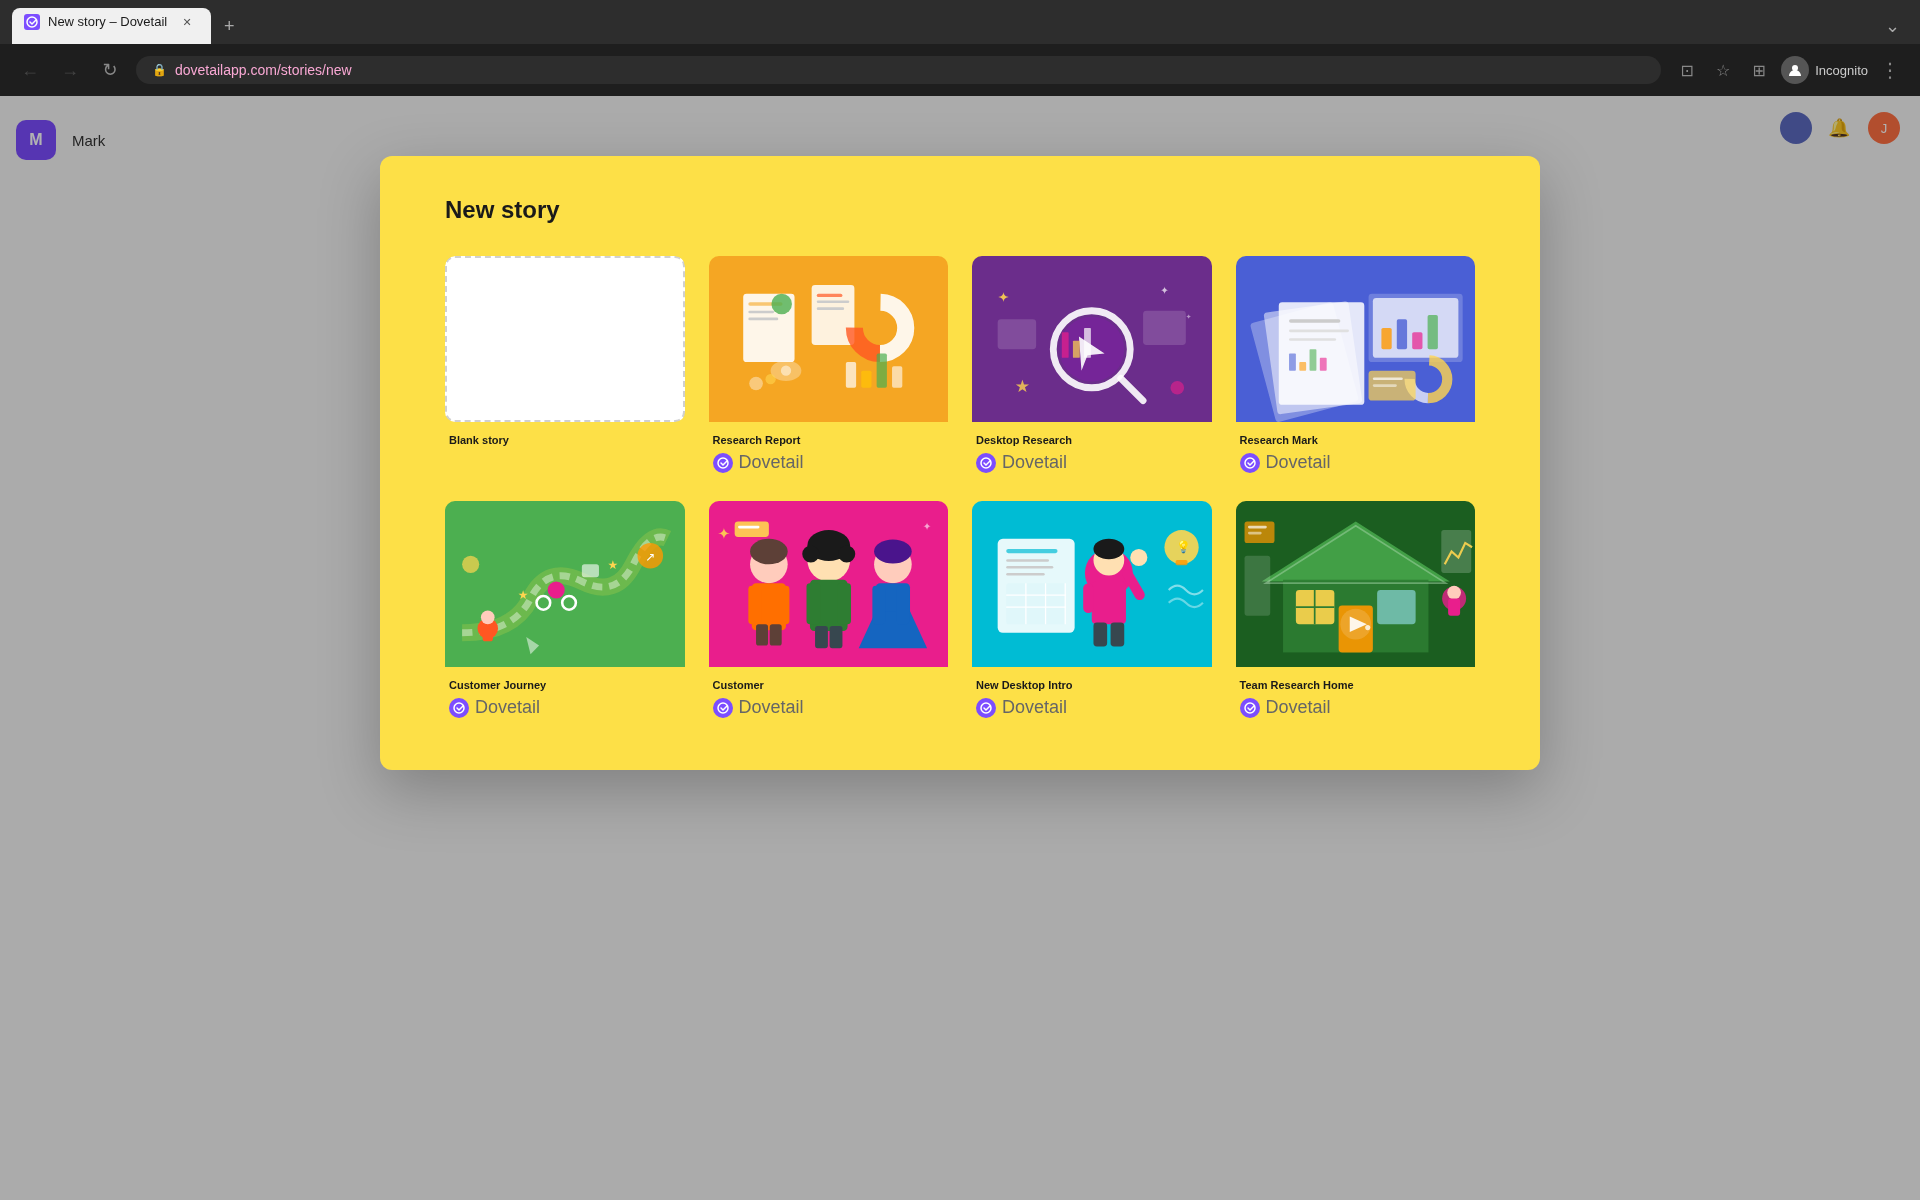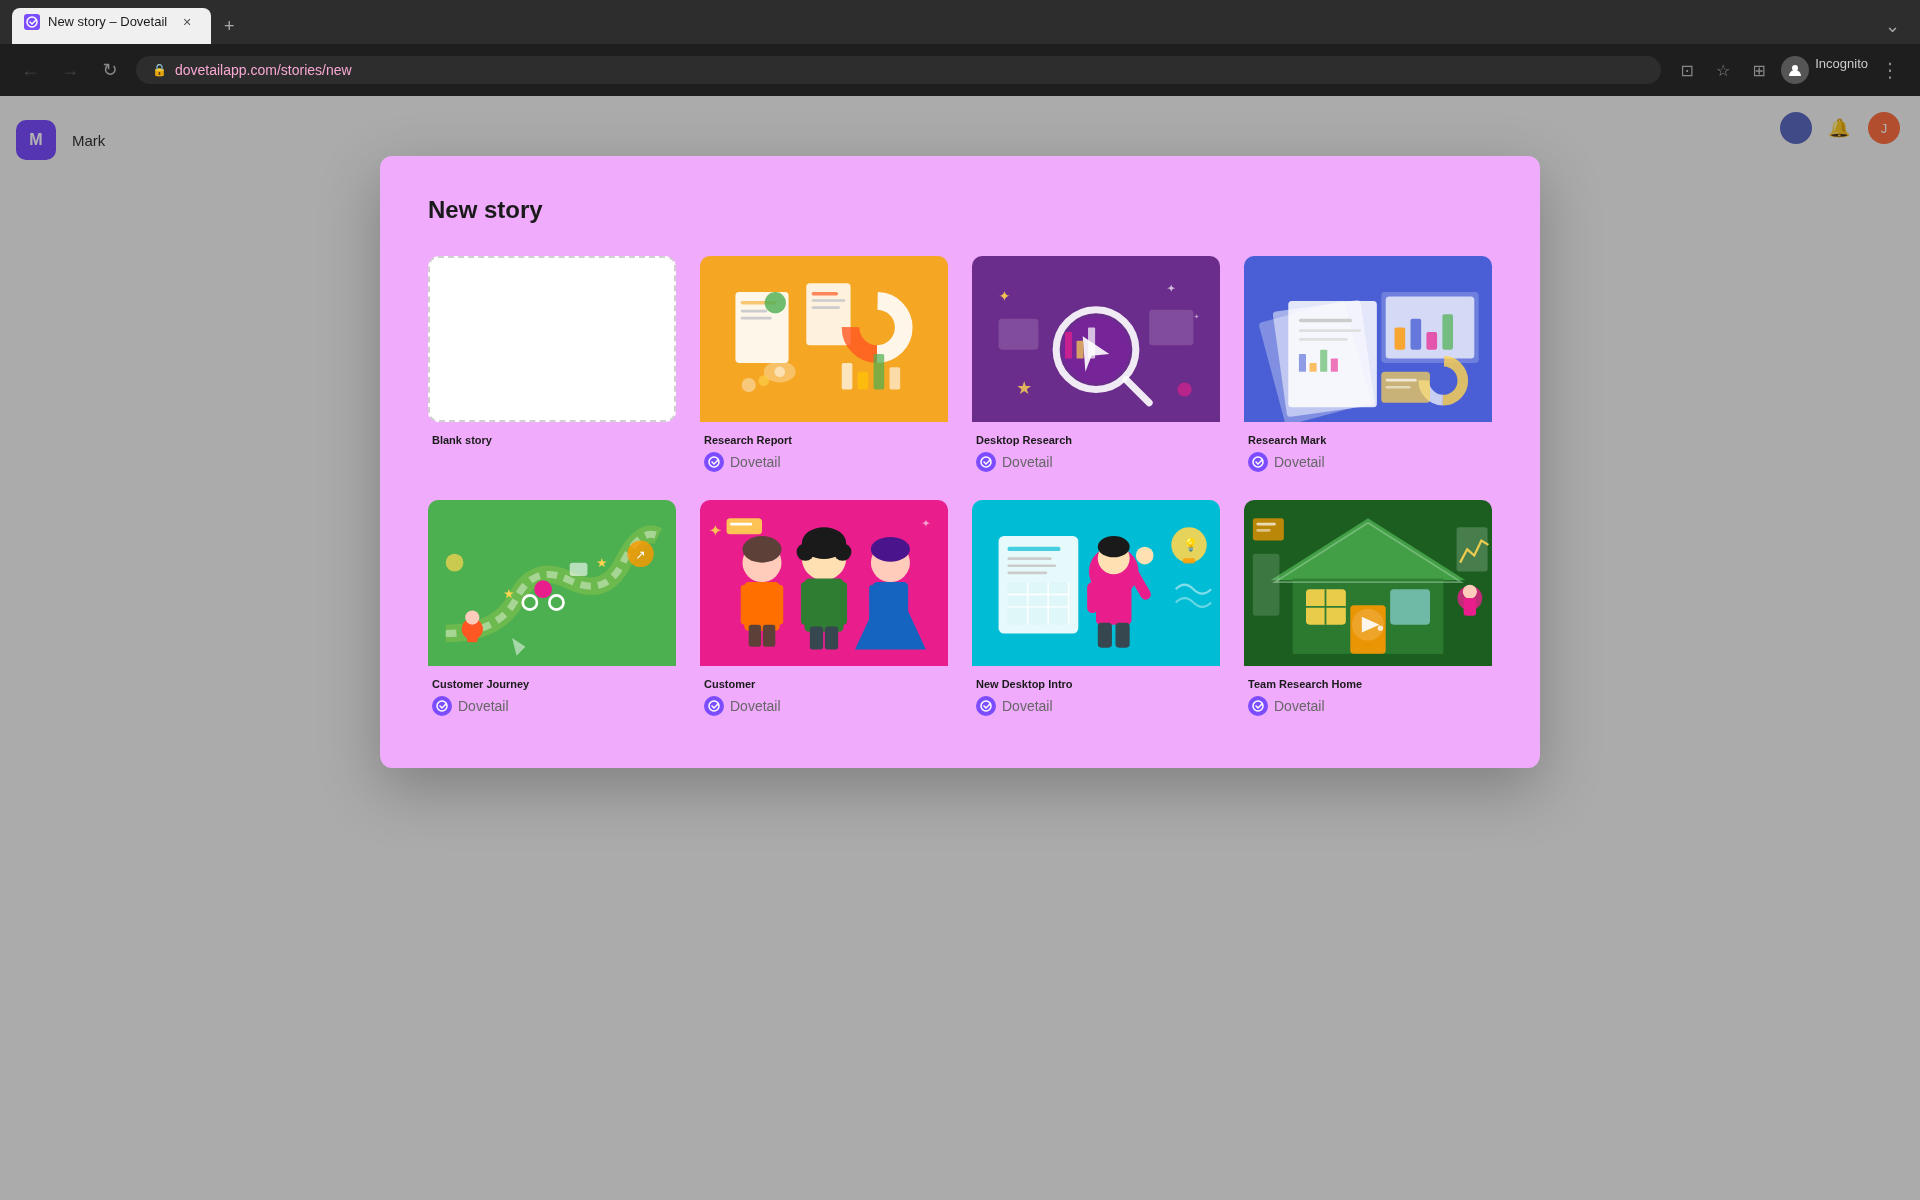--- a/index.html
+++ b/index.html
@@ -125,20 +125,21 @@
       display: flex;
       align-items: center;
       justify-content: center;
       color: #888;
       font-size: 16px;
       border-radius: 50%;
       cursor: pointer;
     }
     .incognito-badge {
       display: flex;
+      align-items: center;
       gap: 6px;
       color: #ccc;
       font-size: 13px;
     }
     .incognito-avatar {
       width: 28px;
       height: 28px;
       border-radius: 50%;
       background: #555;
       display: flex;
@@ -230,26 +231,26 @@
       right: 0;
       bottom: 0;
       background: rgba(0,0,0,0.3);
       display: flex;
       align-items: flex-start;
       justify-content: center;
       padding-top: 60px;
       z-index: 100;
     }
     .modal {
-      background: #f0abfc;
+      background: #fde047;
       border-radius: 12px;
       width: 1160px;
       max-height: 860px;
       overflow-y: auto;
-      padding: 40px 48px 48px;
+      padding: 40px 65px 48px;
       box-shadow: 0 20px 60px rgba(0,0,0,0.25);
     }
     .modal-title {
       font-size: 24px;
       font-weight: 600;
       color: #1a1a1a;
       margin-bottom: 32px;
     }
 
     
@@ -276,21 +277,21 @@
     .template-name {
       font-size: 11px;
       font-weight: 600;
       color: #1a1a1a;
       margin-bottom: 6px;
     }
     .template-author {
       display: flex;
       align-items: center;
       gap: 6px;
-      font-size: 14px;
+      font-size: 18px;
       color: #666;
     }
     .author-icon {
       width: 20px;
       height: 20px;
       border-radius: 50%;
       background: #7c4dff;
       display: flex;
       align-items: center;
       justify-content: center;

